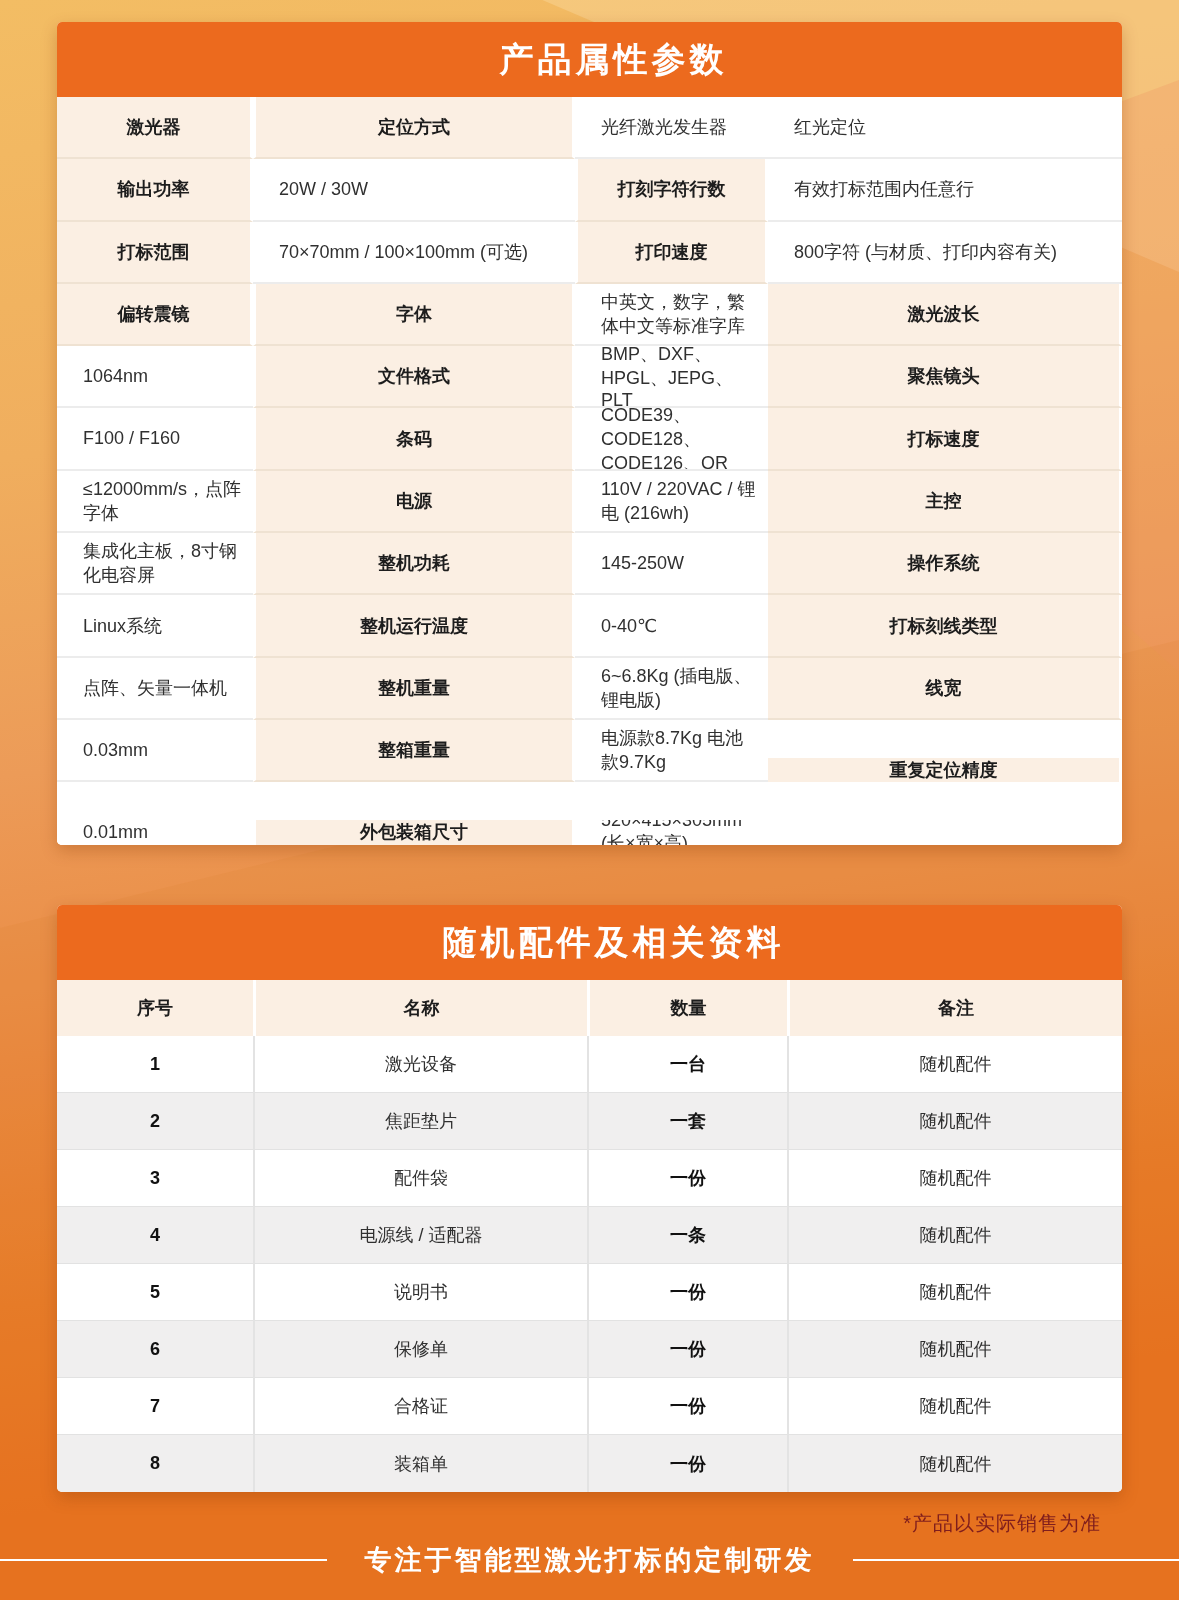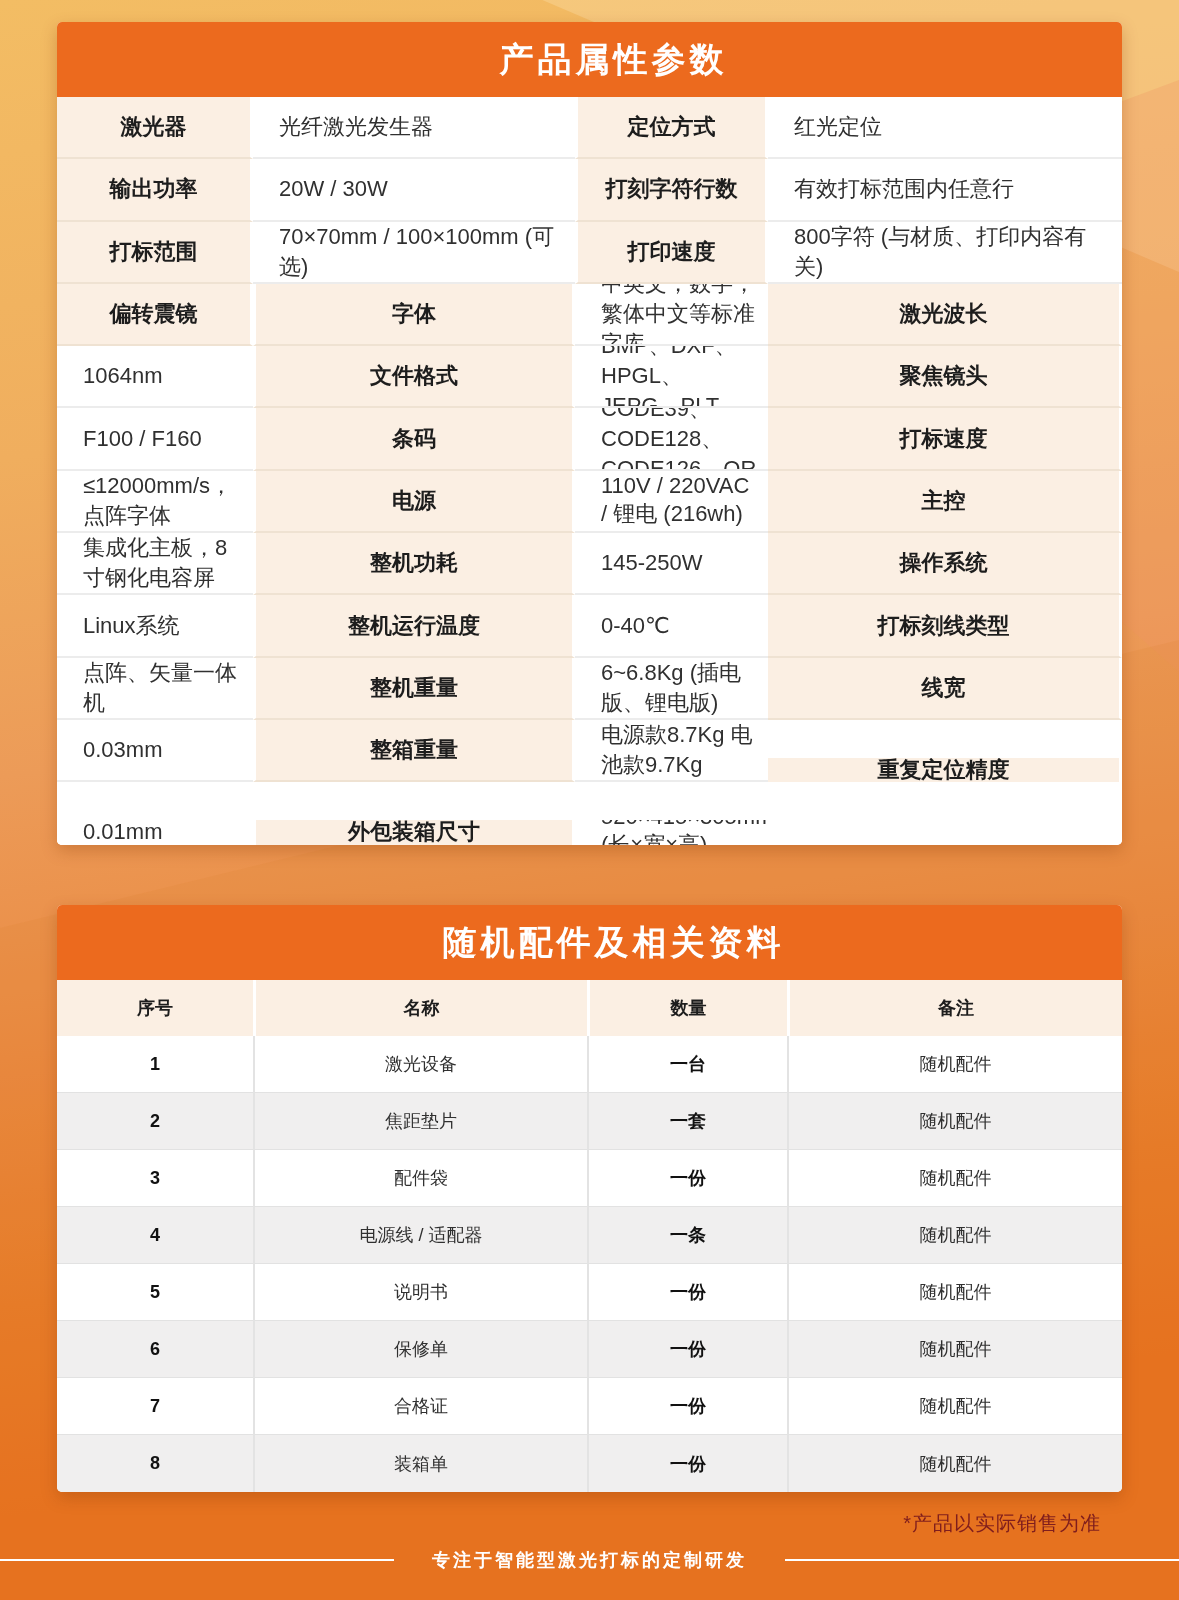--- a/index.html
+++ b/index.html
@@ -27,21 +27,21 @@
   .band h1{
     margin:0;color:#fff;font-size:34px;font-weight:bold;letter-spacing:4px;
   }
 
   
   .spec-grid{
     display:grid;grid-template-columns:196px 322px 193px 354px;grid-auto-rows:62.3px;
     background:#fff;
   }
   .cell{
-    display:flex;align-items:center;font-size:22px;color:#303030;
+    display:flex;align-items:center;font-size:18px;color:#303030;
     border-bottom:2px solid #ececec;box-sizing:border-box;overflow:hidden;
   }
   .cell.value{background:#fff;padding-left:26px;padding-right:8px;}
   .cell.label{
     background:#FBEFE3;justify-content:center;text-align:center;
     font-weight:bold;color:#1d1d1d;border-bottom-color:#EFE2D2;
     border-left:3px solid #fff;border-right:3px solid #fff;
   }
   .cell.label.firstcol{border-left:0;}
   .cell.lastrow{border-bottom:0;margin-top:38px;}
@@ -65,39 +65,39 @@
 
   
   .disclaimer{
     position:absolute;top:1510px;right:78px;color:#7f1d1d;font-size:20px;letter-spacing:1px;
   }
   .tagline-row{
     position:absolute;left:0;right:0;top:1540px;height:40px;
     display:flex;align-items:center;gap:38px;
   }
   .rule{flex:1;height:2px;background:#fff;}
-  .tagline{color:#fff;font-size:18px;font-weight:bold;letter-spacing:3px;white-space:nowrap;}
+  .tagline{color:#fff;font-size:27px;font-weight:bold;letter-spacing:3px;white-space:nowrap;}
 </style>
 </head>
 <body style="--accent: #EC6A1E;">
 
 <div class="bg">
   <div class="facet f1"></div>
   <div class="facet f2"></div>
   <div class="facet f3"></div>
 </div>
 
 <section class="card card1">
   <header class="band">
     <h1>产品属性参数</h1>
   </header>
   <div class="spec-grid" id="spec-grid">
       <div class="cell label firstcol">激光器</div>
+      <div class="cell label">定位方式</div>
       <div class="cell value">光纤激光发生器</div>
-      <div class="cell label">定位方式</div>
       <div class="cell value">红光定位</div>
       <div class="cell label firstcol">输出功率</div>
       <div class="cell value">20W / 30W</div>
       <div class="cell label">打刻字符行数</div>
       <div class="cell value">有效打标范围内任意行</div>
       <div class="cell label firstcol">打标范围</div>
       <div class="cell value">70×70mm / 100×100mm (可选)</div>
       <div class="cell label">打印速度</div>
       <div class="cell value">800字符 (与材质、打印内容有关)</div>
       <div class="cell label firstcol">偏转震镜</div>

